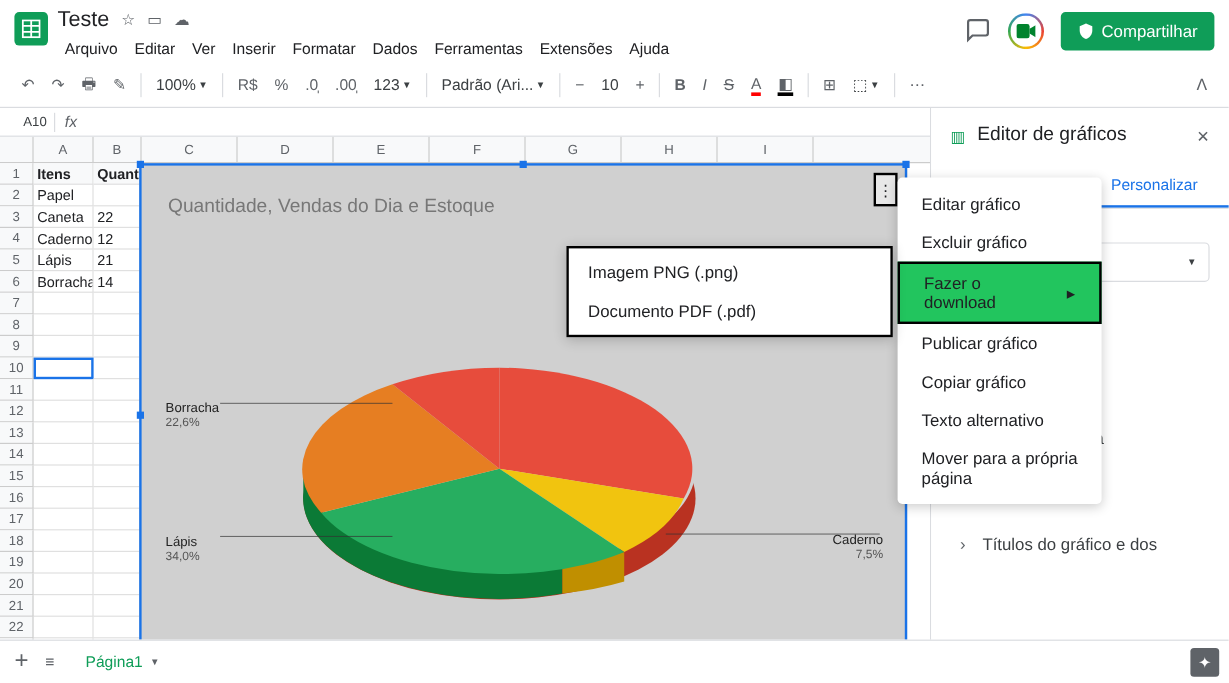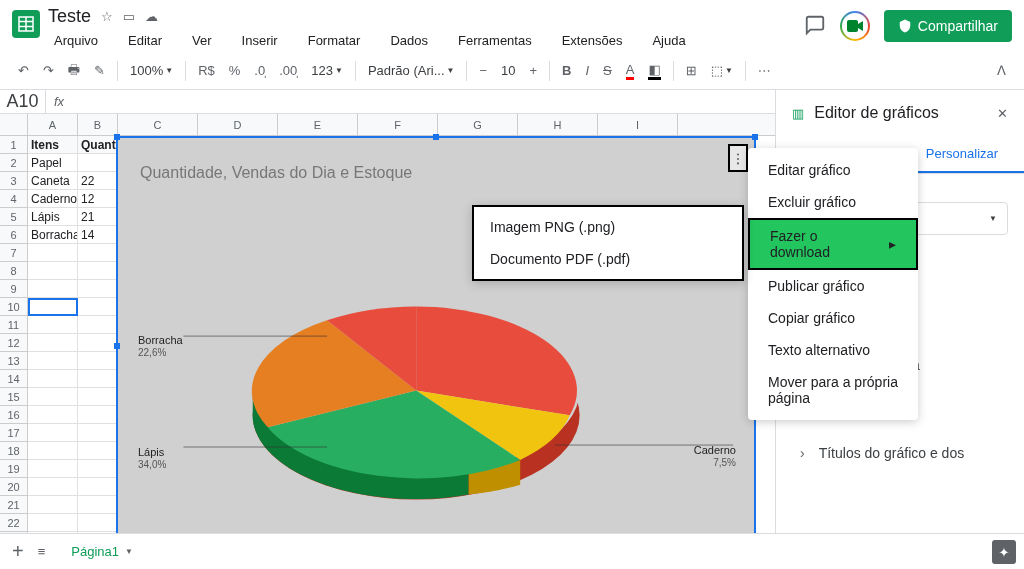--- a/index.html
+++ b/index.html
@@ -4,35 +4,35 @@
 <style>
 *{box-sizing:border-box;margin:0;padding:0;font-family:Arial,sans-serif}
 body{width:1024px;height:569px;overflow:hidden;background:#fff;position:relative;font-size:13px;color:#202124}
 .header{display:flex;align-items:flex-start;padding:6px 12px 0;gap:8px}
 .logo{width:28px;height:28px;background:#0f9d58;border-radius:4px;margin-top:4px;display:flex;align-items:center;justify-content:center}
 .logo svg{fill:#fff}
 .title-area{flex:1}
 .title-row{display:flex;align-items:center;gap:10px}
 .doc-title{font-size:18px;color:#202124}
 .title-icon{color:#5f6368;cursor:pointer}
-.menu-bar{display:flex;gap:18px;margin-top:2px}
+.menu-bar{display:flex;gap:2px;margin-top:2px}
 .menu-item{padding:4px 6px;font-size:13px;color:#202124;cursor:pointer;border-radius:3px}
 .last-edit{color:#5f6368;text-decoration:underline;font-size:13px;margin-left:10px;padding:4px 0}
 .header-right{display:flex;align-items:center;gap:14px;margin-left:auto;padding-top:4px}
 .header-icon{color:#5f6368;cursor:pointer}
 .meet-badge{width:30px;height:30px;border-radius:50%;position:relative;display:flex;align-items:center;justify-content:center;border:2px solid transparent;background:linear-gradient(#fff,#fff) padding-box,conic-gradient(#4285f4,#ea4335,#fbbc04,#34a853,#4285f4) border-box}
 .share-btn{background:#0f9d58;color:#fff;padding:8px 14px;border-radius:4px;font-size:14px;font-weight:500;display:flex;align-items:center;gap:6px;cursor:pointer}
 .toolbar{display:flex;align-items:center;padding:4px 12px;border-bottom:1px solid #dadce0;gap:2px;height:38px}
 .tb-btn{padding:4px 6px;color:#5f6368;cursor:pointer;border-radius:3px;display:flex;align-items:center;font-size:13px}
 .tb-sep{width:1px;height:20px;background:#dadce0;margin:0 4px}
 .tb-drop{display:flex;align-items:center;padding:4px 6px;color:#3c4043;font-size:13px;cursor:pointer;gap:2px}
 .main{display:flex;height:calc(100% - 112px)}
 .sheet-area{flex:1;display:flex;flex-direction:column;overflow:hidden;border-right:1px solid #dadce0}
 .formula-bar{display:flex;align-items:center;height:24px;border-bottom:1px solid #dadce0}
-.name-box{width:46px;padding:2px 6px;font-size:18px;color:#3c4043;border-right:1px solid #dadce0;text-align:center}
+.name-box{width:46px;padding:2px 6px;font-size:11px;color:#3c4043;border-right:1px solid #dadce0;text-align:right}
 .fx{padding:0 8px;color:#5f6368;font-style:italic}
 .grid{position:relative;flex:1;overflow:hidden}
 .col-headers{display:flex;height:22px;background:#f8f9fa;border-bottom:1px solid #ccc}
 .row-hdr-corner{width:28px;border-right:1px solid #ccc}
 .col-hdr{border-right:1px solid #ccc;text-align:center;font-size:11px;color:#5f6368;line-height:22px}
 .rows{display:flex;flex-direction:column}
 .row{display:flex;height:18px}
 .row-hdr{width:28px;border-right:1px solid #ccc;border-bottom:1px solid #ccc;background:#f8f9fa;text-align:center;font-size:11px;color:#5f6368;line-height:18px}
 .cell{border-right:1px solid #e0e0e0;border-bottom:1px solid #e0e0e0;padding:0 3px;font-size:12px;line-height:18px;overflow:hidden;white-space:nowrap}
 .cell.hdr{font-weight:bold;background:#f8f9fa}

